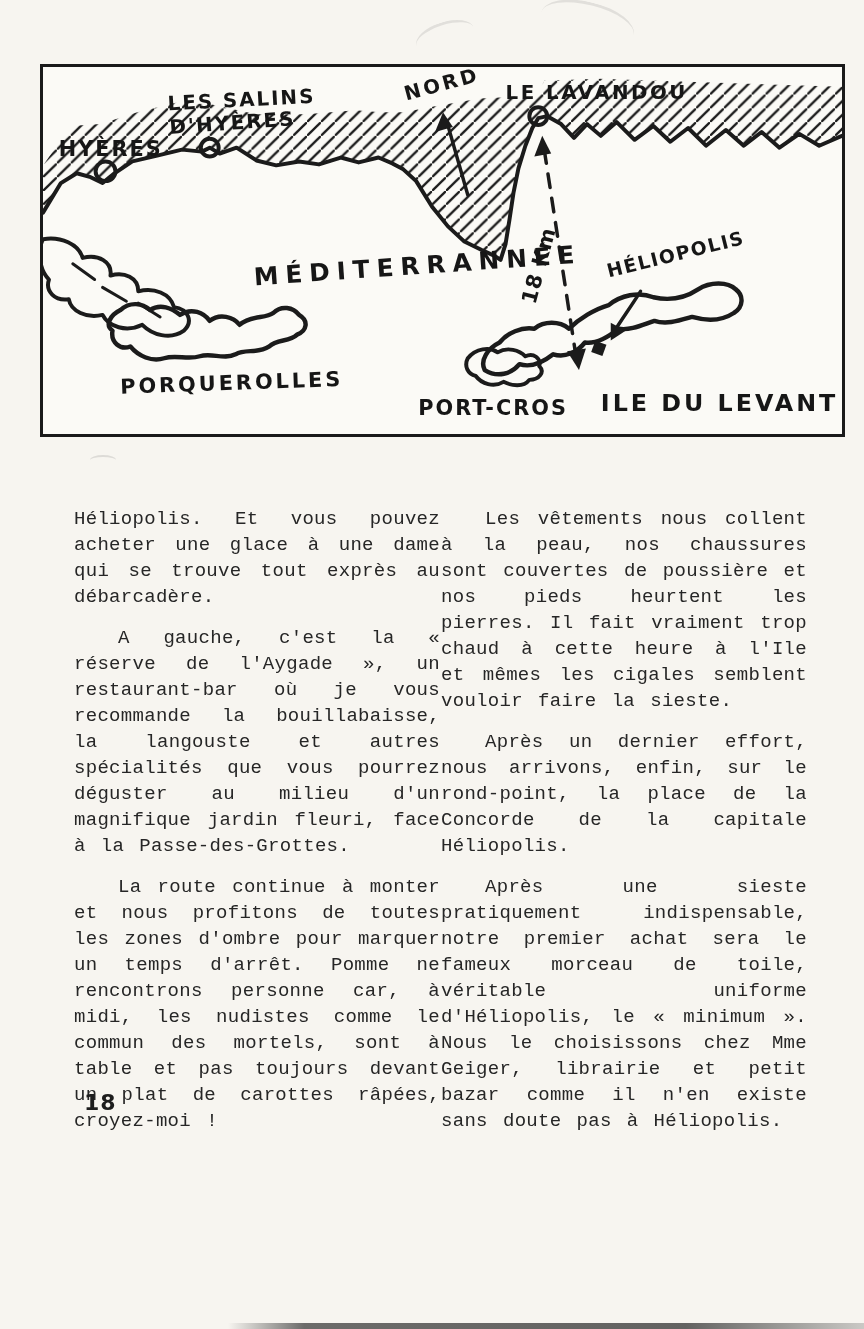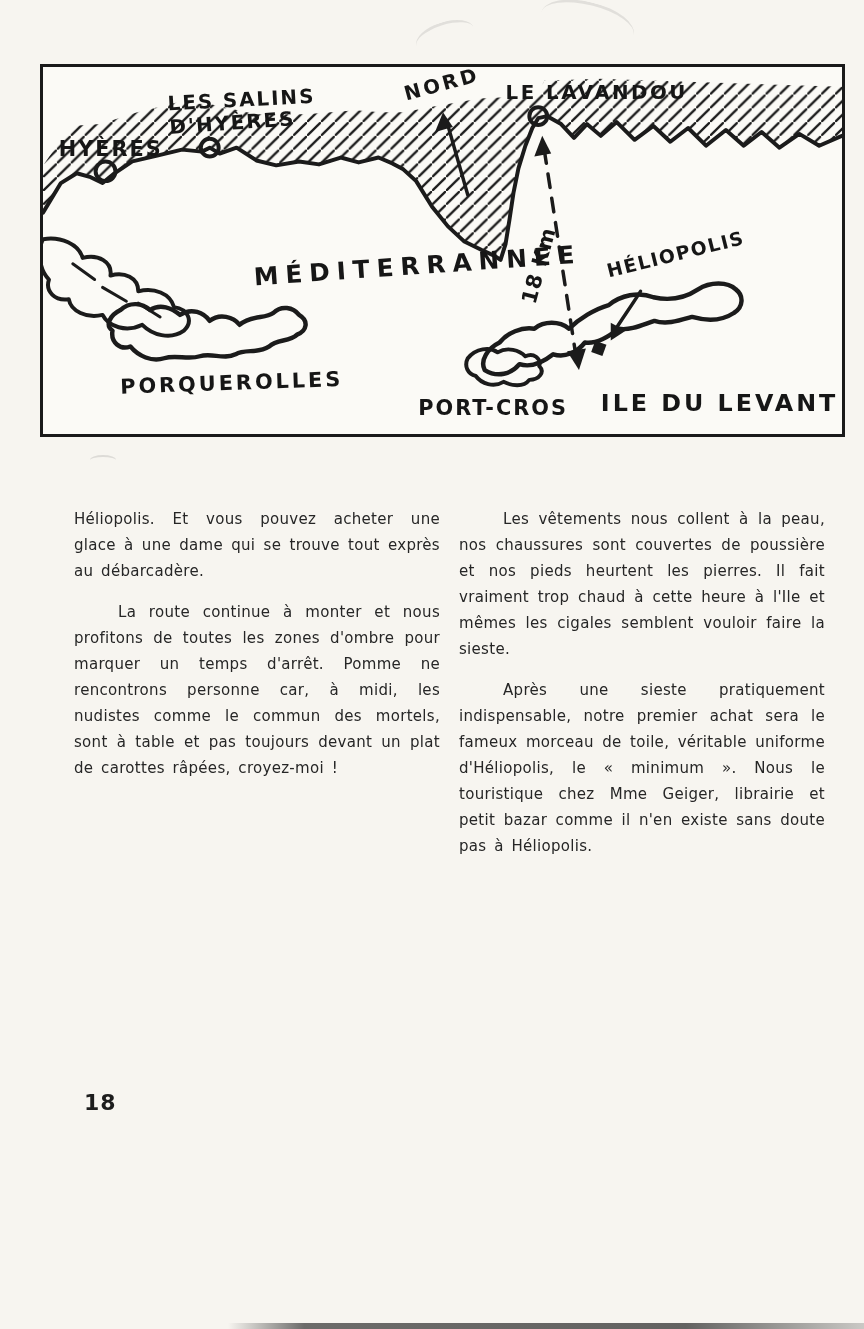--- a/index.html
+++ b/index.html
@@ -6,23 +6,23 @@
   #page{position:relative;width:864px;height:1329px;background:#f7f5f0;overflow:hidden;
         font-family:"DejaVu Sans",sans-serif;color:#262626;}
   
   #map-box{position:absolute;left:40px;top:64px;width:799px;height:367px;
            border:3px solid #1a1a1a;background:#fbfaf6;}
   #map-box svg{display:block;width:100%;height:100%;}
   .ink{stroke:#1b1b1b;fill:none;stroke-linecap:round;stroke-linejoin:round;}
   .map-label{font-family:"DejaVu Sans",sans-serif;font-weight:bold;fill:#161616;}
   
   .col{position:absolute;top:506px;width:366px;text-align:justify;
-       font-size:15px;line-height:26px;letter-spacing:.3px;word-spacing:.18em;}
+       font-size:19px;line-height:26px;letter-spacing:.3px;word-spacing:.18em;font-family:Liberation Mono, monospace;}
   #col-left{left:74px;}
-  #col-right{left:459px;}
+  #col-right{left:441px;}
   .para{margin:0 0 15px 0;text-indent:44px;}
   .para.no-indent{text-indent:0;}
   #page-number{position:absolute;left:84px;top:1090px;font-size:22px;font-weight:bold;
                letter-spacing:1px;color:#1d1d1d;}
   
   .smudge{position:absolute;border-top:3px solid rgba(90,90,90,.14);border-radius:50%;}
   #smudge-1{left:415px;top:22px;width:60px;height:26px;transform:rotate(-18deg);}
   #smudge-2{left:540px;top:2px;width:95px;height:40px;transform:rotate(14deg);}
   #smudge-3{left:90px;top:455px;width:26px;height:8px;border-top:2px solid rgba(90,90,90,.16);}
   #edge-bar{position:absolute;left:228px;bottom:0;width:636px;height:6px;
@@ -110,24 +110,26 @@
       <text class="map-label" x="78" y="332" font-size="21" letter-spacing="3" transform="rotate(-2 78 332)">PORQUEROLLES</text>
       <text class="map-label" x="378" y="354" font-size="21" letter-spacing="2">PORT-CROS</text>
       <text class="map-label" x="562" y="350" font-size="24" letter-spacing="3">ILE DU LEVANT</text>
       <text class="map-label" x="570" y="214" font-size="19" letter-spacing="1.5" transform="rotate(-14 570 214)">HÉLIOPOLIS</text>
       <text class="map-label" x="0" y="0" font-size="21" letter-spacing="1" transform="translate(496 242) rotate(-75)">18 Km</text>
     </svg>
   </div>
 
   <div class="col" id="col-left">
     <p class="para no-indent">Héliopolis. Et vous pouvez acheter une glace à une dame qui se trouve tout exprès au débarcadère.</p>
+    <p class="para">A gauche, c'est la « réserve de l'Aygade », un restaurant-bar où je vous recommande la bouillabaisse, la langouste et autres spécialités que vous pourrez déguster au milieu d'un magnifique jardin fleuri, face à la Passe-des-Grottes.</p>
     <p class="para">La route continue à monter et nous profitons de toutes les zones d'ombre pour marquer un temps d'arrêt. Pomme ne rencontrons personne car, à midi, les nudistes comme le commun des mortels, sont à table et pas toujours devant un plat de carottes râpées, croyez-moi !</p>
   </div>
 
   <div class="col" id="col-right">
     <p class="para">Les vêtements nous collent à la peau, nos chaussures sont couvertes de poussière et nos pieds heurtent les pierres. Il fait vraiment trop chaud à cette heure à l'Ile et mêmes les cigales semblent vouloir faire la sieste.</p>
-    <p class="para">Après une sieste pratiquement indispensable, notre premier achat sera le fameux morceau de toile, véritable uniforme d'Héliopolis, le « minimum ». Nous le touristique chez Mme Geiger, librairie et petit bazar comme il n'en existe sans doute pas à Héliopolis.</p>
+    <p class="para">Après un dernier effort, nous arrivons, enfin, sur le rond-point, la place de la Concorde de la capitale Héliopolis.</p>
+    <p class="para">Après une sieste pratiquement indispensable, notre premier achat sera le fameux morceau de toile, véritable uniforme d'Héliopolis, le « minimum ». Nous le choisissons chez Mme Geiger, librairie et petit bazar comme il n'en existe sans doute pas à Héliopolis.</p>
   </div>
 
   <div id="page-number">18</div>
 
   <div id="edge-bar"></div>
 </div>
 
 </body></html>

